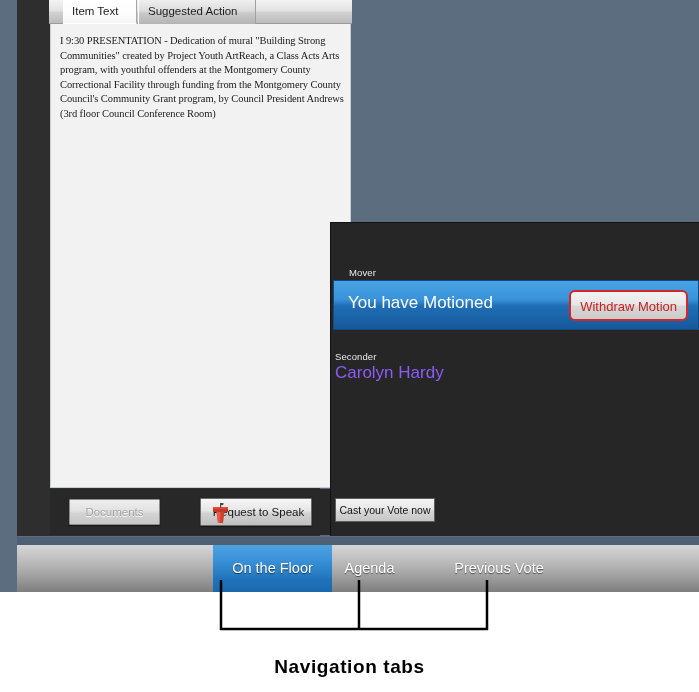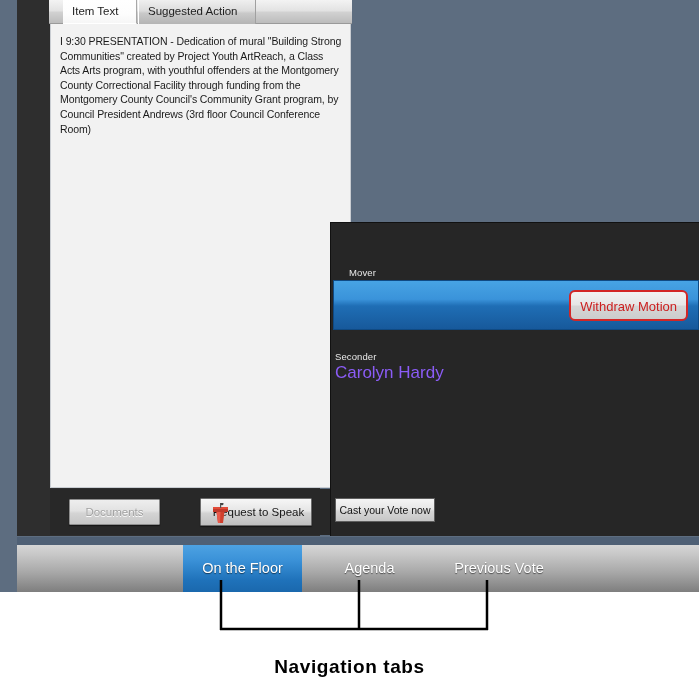--- a/index.html
+++ b/index.html
@@ -95,20 +95,21 @@
   }
   #item-text-paragraph {
     position: absolute;
     left: 9px;
     top: 10px;
     width: 284px;
     font-size: 10.5px;
     line-height: 14.6px;
     color: #1a1a1a;
     letter-spacing: -0.1px;
+    font-family: Liberation Serif, serif;
   }
 
   
   #left-button-row {
     position: absolute;
     left: 1px;
     top: 489px;
     width: 301px;
     height: 46px;
     background: #282828;
@@ -246,20 +247,21 @@
     line-height: 47px;
     text-align: center;
     font-size: 14.5px;
     color: #ffffff;
     text-shadow: 0 1px 1px rgba(0,0,0,0.55);
     white-space: nowrap;
     box-sizing: border-box;
   }
   .nav-tab.selected {
     background: linear-gradient(to bottom, #4da2e2 0%, #3c93d9 30%, #1f72ba 75%, #1a68ad 100%);
+    margin-left: 30px;
   }
   #nav-tab-on-the-floor { left: 166px; width: 119px; }
   #nav-tab-agenda { left: 300px; width: 105px; }
   #nav-tab-previous-vote { left: 412px; width: 140px; }
 
   
   #tabbar-topline {
     position: absolute;
     left: 17px;
     top: 537px;
@@ -324,20 +326,21 @@
 
       </div>
     </div>
   </div>
 
   <div id="right-panel">
 
     <div class="field-label" id="mover-label">Mover</div>
 
     <div id="mover-bar">
+      <div id="mover-status-text">You have Motioned</div>
       <div id="withdraw-motion-button">Withdraw Motion</div>
     </div>
 
     <div class="field-label" id="seconder-label">Seconder</div>
 
     <div id="seconder-name">Carolyn Hardy</div>
 
     <div id="cast-vote-button">Cast your Vote now</div>
 
   </div>

